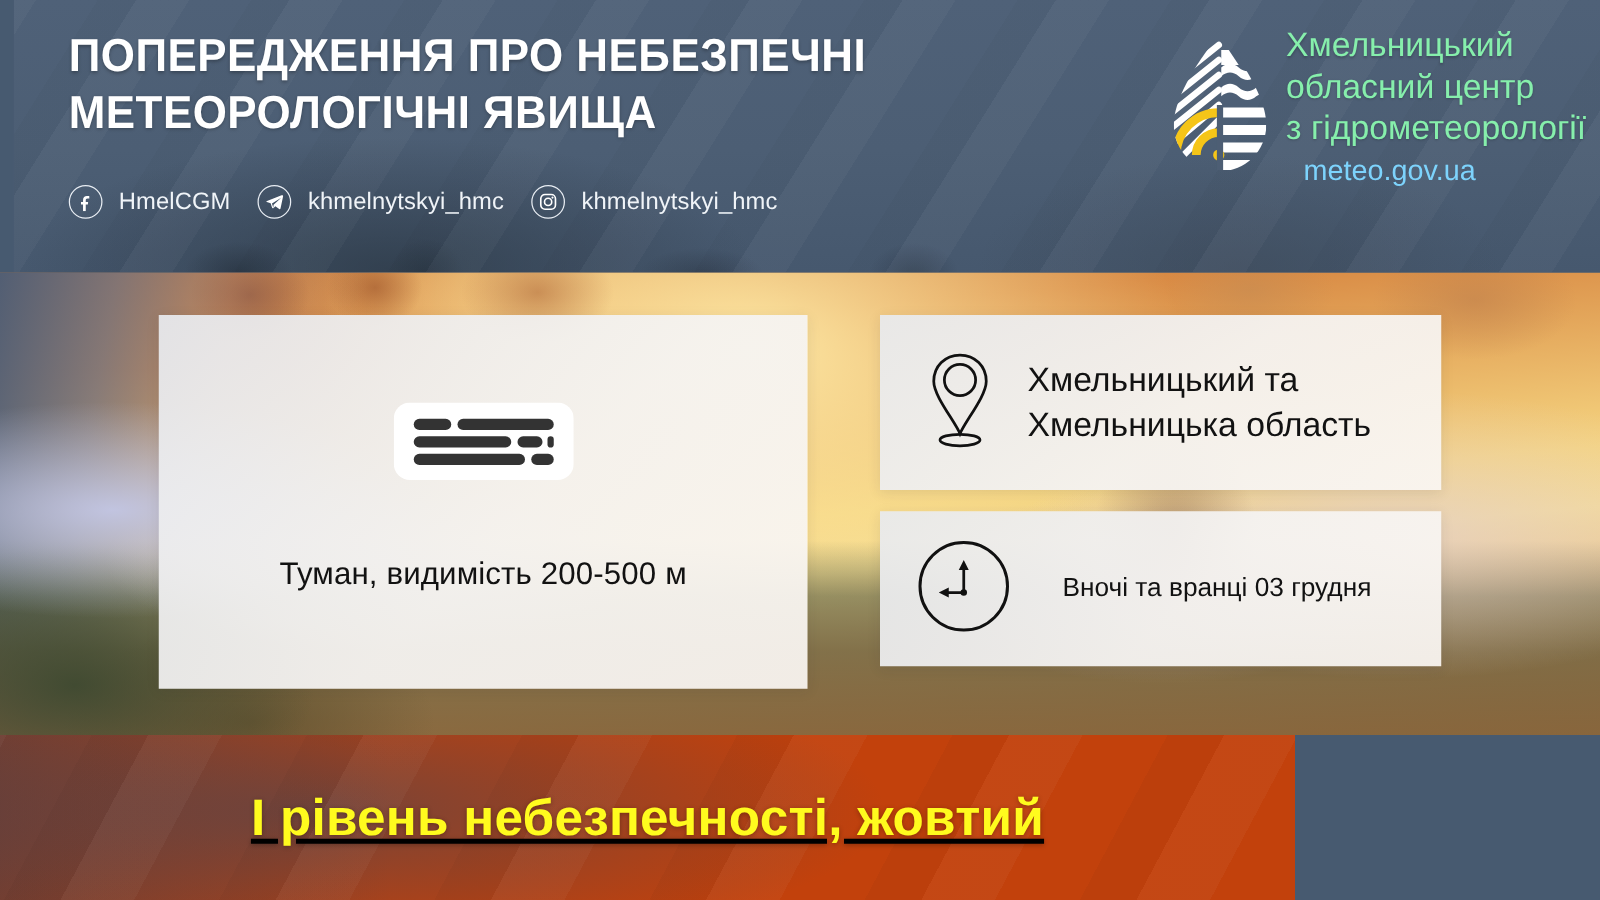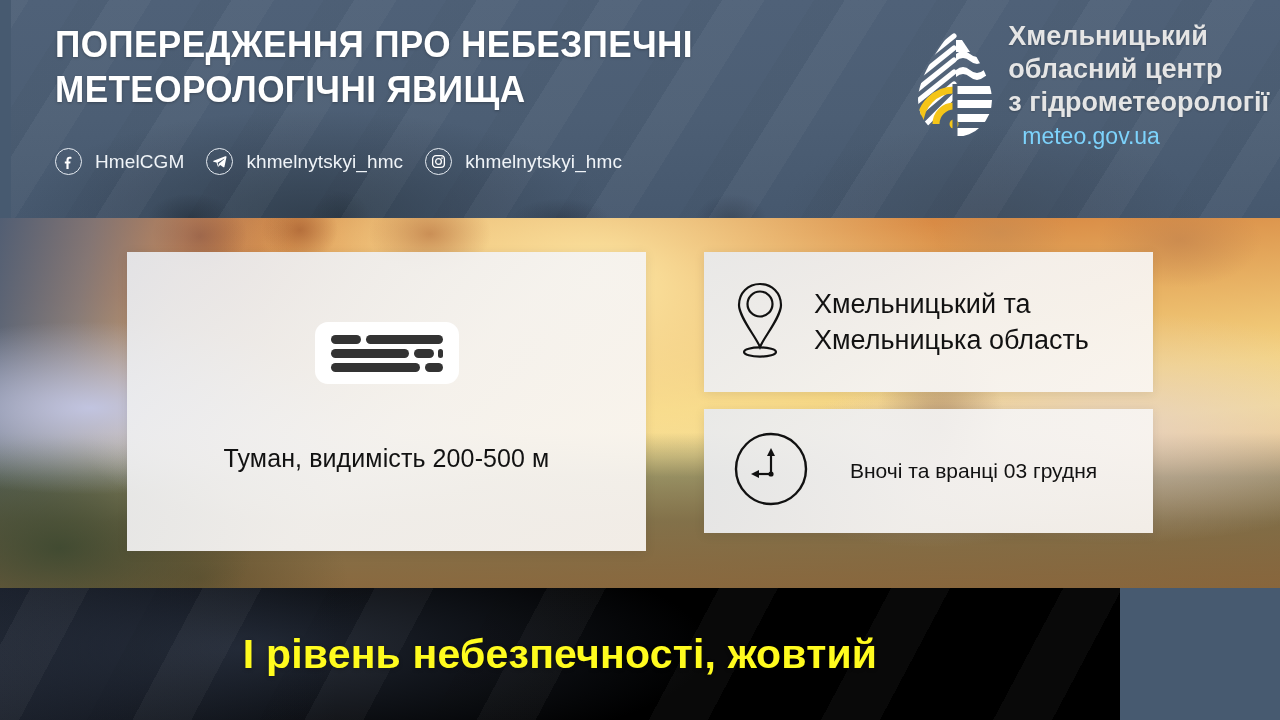--- a/index.html
+++ b/index.html
@@ -107,23 +107,23 @@
   
   .logo-block {
     position: absolute;
     right: 22px; top: 20px;
     display: flex;
     align-items: flex-start;
   }
   .logo-mark { width: 82px; height: 122px; flex: none; margin-top: 4px; }
   .logo-text { margin-left: 12px; }
   .logo-line {
-    color: #e5e5e5;
+    color: #86efac;
     font-size: 27px;
-    font-weight: 700;
+    font-weight: 400;
     line-height: 33px;
     white-space: nowrap;
     text-shadow: 0 1px 2px rgba(0,0,0,.22);
   }
   .logo-url {
     color: #7dd3fc;
     font-size: 23px;
     font-weight: 400;
     line-height: 30px;
     margin-top: 2px;
@@ -209,21 +209,21 @@
     font-weight: 400;
     letter-spacing: .1px;
     text-align: center;
   }
 
   .card-location {
     left: 704px; top: 252px;
     width: 449px; height: 140px;
     display: flex;
     align-items: center;
-    padding-left: 28px;
+    padding-left: 36px;
     box-sizing: border-box;
   }
   .card-time {
     left: 704px; top: 409px;
     width: 449px; height: 124px;
     display: flex;
     align-items: center;
     padding-left: 28px;
     box-sizing: border-box;
   }
@@ -239,26 +239,27 @@
     color: #121212;
     font-size: 21px;
     font-weight: 400;
     white-space: nowrap;
   }
 
   
   .bottom-band {
     position: absolute;
     left: 0; top: 588px;
-    width: 1120px; height: 132px;
-    background: #000000;
+    width: 1036px; height: 132px;
+    background: #c2410c;
     overflow: hidden;
     display: flex;
     align-items: center;
     justify-content: center;
+    text-decoration: underline;
   }
   .bottom-band .bb-stripes {
     position: absolute;
     left: 0; top: 0; right: 0; bottom: 0;
     background: repeating-linear-gradient(
       -62deg,
       rgba(255,255,255,0.000) 0px,
       rgba(255,255,255,0.000) 60px,
       rgba(255,255,255,0.035) 60px,
       rgba(255,255,255,0.035) 112px,

